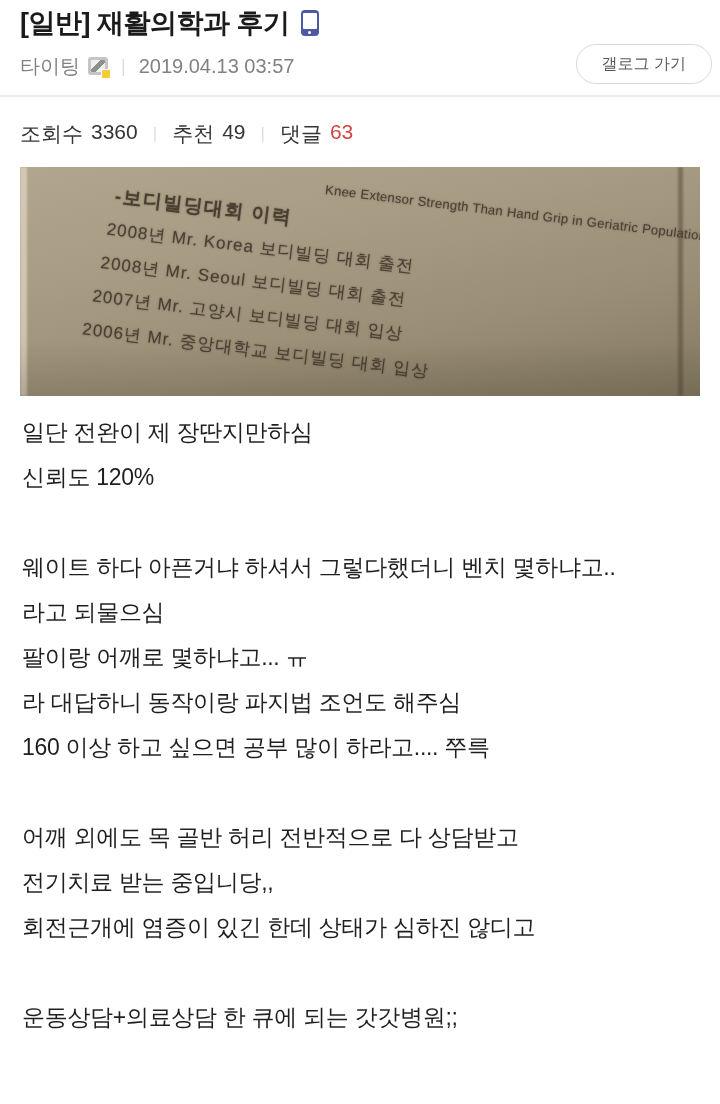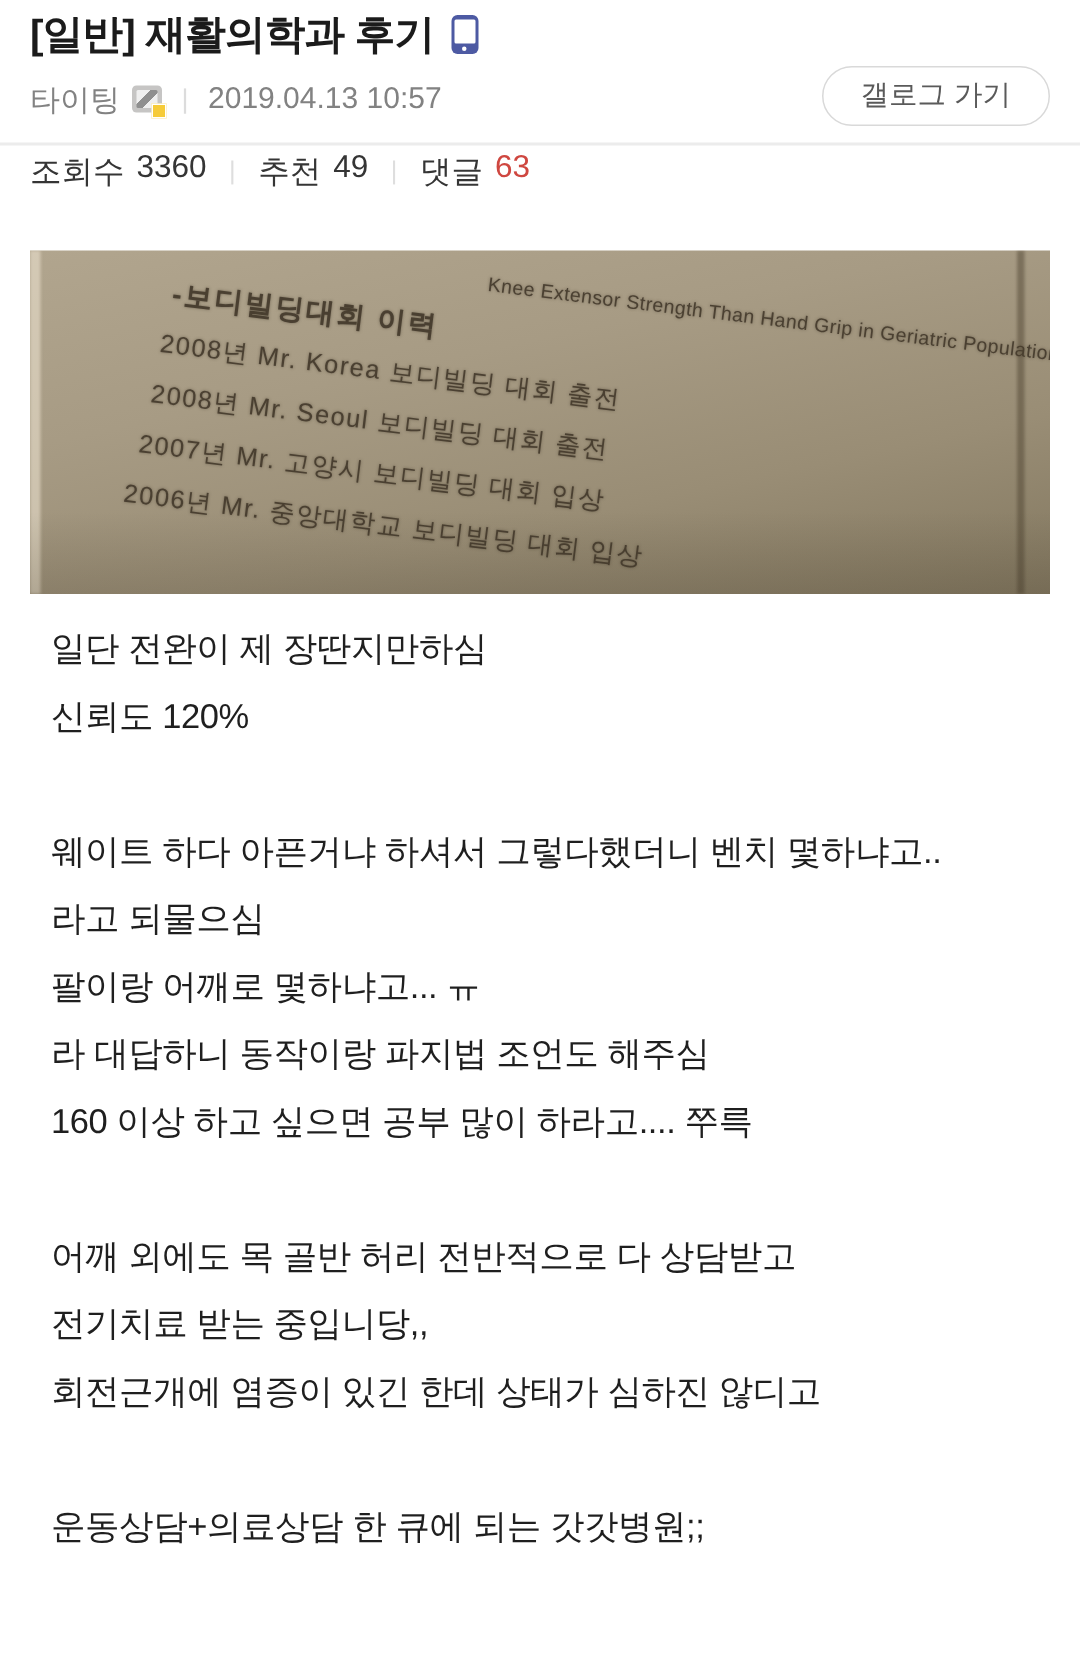--- a/index.html
+++ b/index.html
@@ -82,47 +82,47 @@
     position: absolute;
     right: -3px; bottom: -4px;
     width: 8px; height: 8px;
     background: #f6cb38;
     border: 1px solid #ffffff;
   }
   .meta-sep { color: #dcdcdc; margin: 0 13px; font-size: 18px; }
 
   .gallog-btn {
     position: absolute;
-    right: 20px;
+    right: 8px;
     top: 44px;
     height: 40px;
     line-height: 38px;
     padding: 0 25px;
     box-sizing: border-box;
     background: #ffffff;
     border: 1px solid #d9d9d9;
     border-radius: 21px;
-    font-size: 19px;
+    font-size: 16px;
     color: #5a5a5a;
     font-family: inherit;
     cursor: pointer;
   }
 
   .header-divider {
     position: absolute;
     left: 0; top: 95px;
     width: 720px;
     border-top: 2px solid #ececec;
   }
 
   
   .stats-row {
     position: absolute;
     left: 20px;
-    top: 100px;
+    top: 120px;
     display: flex;
     align-items: center;
     font-size: 21px;
     color: #353535;
   }
   .stats-sep { color: #dedede; margin: 0 15px; font-size: 17px; }
   .stat { display: flex; gap: 8px; }
   .stat .num-red { color: #cf4740; }
 
   
@@ -195,37 +195,37 @@
   
   .post-body {
     position: absolute;
     left: 22px;
     top: 410px;
     width: 676px;
     font-size: 23px;
     color: #1f1f1f;
   }
   .post-body .para { margin: 0 0 45px 0; }
-  .post-body .line { line-height: 45px; letter-spacing: -0.3px; margin-left: 12px; }
+  .post-body .line { line-height: 45px; letter-spacing: -0.3px; }
 </style>
 </head>
 <body>
 
 <div class="page">
 
   <div class="title-row">
     <span>[일반] 재활의학과 후기</span>
     <span class="phone-icon"></span>
   </div>
 
   <div class="meta-row">
     <span>타이팅</span>
     <span class="gallog-icon"></span>
     <span class="meta-sep">|</span>
-    <span>2019.04.13 10:57</span>
+    <span>2019.04.13 03:57</span>
   </div>
 
   <button class="gallog-btn">갤로그 가기</button>
 
   <div class="header-divider"></div>
 
   <div class="stats-row">
     <span class="stat">
       <span>조회수</span>
       <span>3360</span>

